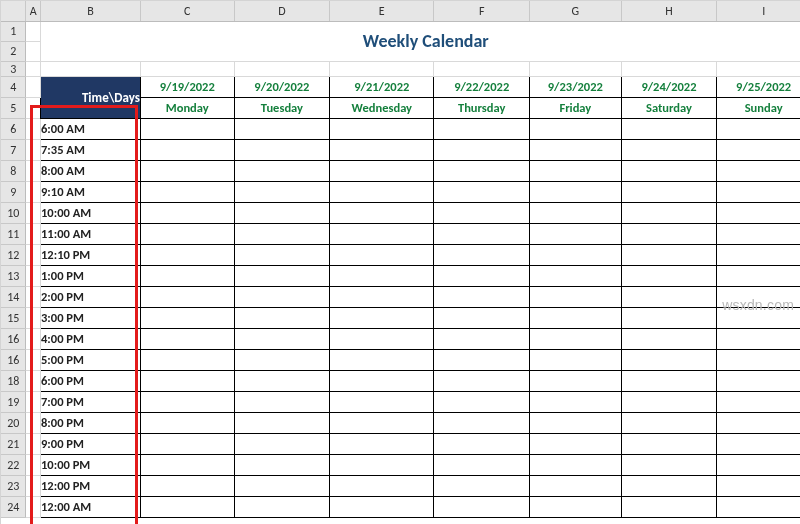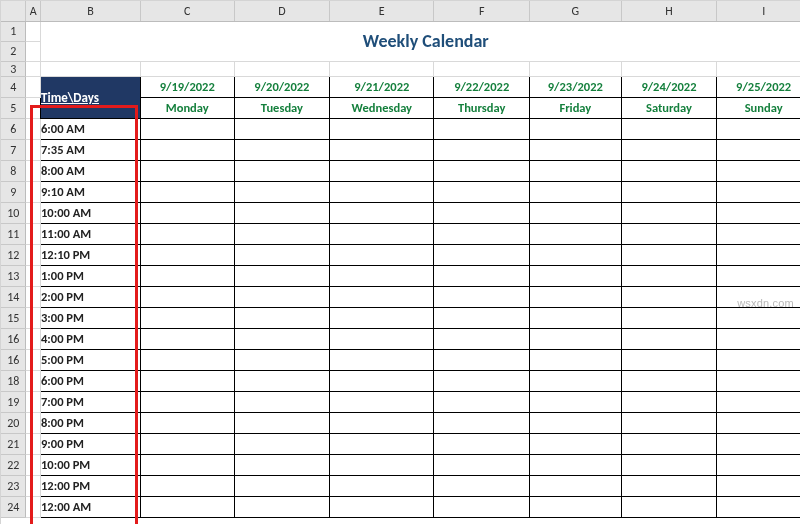--- a/index.html
+++ b/index.html
@@ -77,24 +77,23 @@
     color: #1f4e79;
     border-bottom: 1px solid #d9d9d9;
   }
   .row-half { height: 14px; }
 
   
   .hdr-navy {
     background: #203864;
     color: #fff;
     font-weight: bold;
-    text-align: left;
+    text-align: right;
     border: 1px solid #000;
     vertical-align: middle;
-    text-decoration: underline;
   }
   .hdr-plain {
     background: #fff;
     color: #15803d;
     font-weight: bold;
     text-align: center;
     border: 1px solid #000;
     vertical-align: middle;
     font-size: 12.5px;
   }
@@ -126,21 +125,21 @@
     pointer-events: none;
     z-index: 5;
   }
   .red-box.a { left: 29px; top: 104px; width: 102px; height: 419px; }
 
   
   .wm {
     position: absolute;
     right: 6px;
     top: 296px;
-    font-size: 11px;
+    font-size: 14px;
     color: #b9b9b9;
     letter-spacing: 0.2px;
     font-family: Arial, sans-serif;
     z-index: 6;
   }
 </style>
 </head>
 <body>
 
 <div class="sheet">

